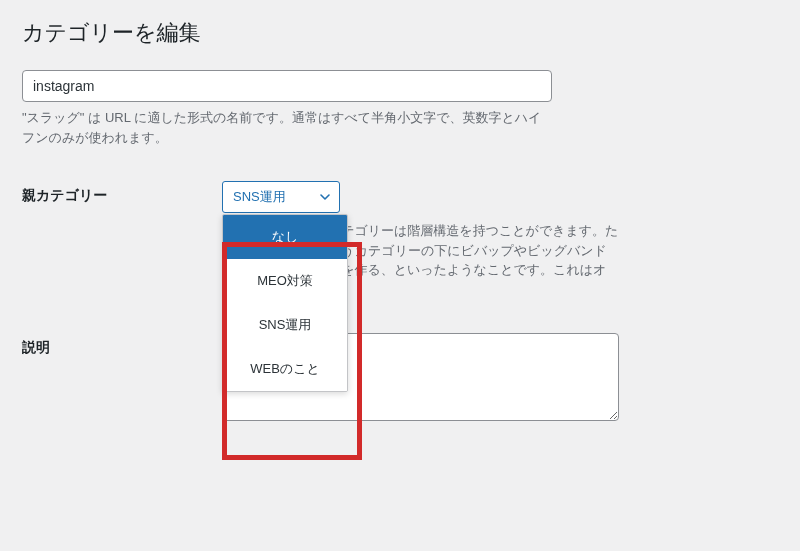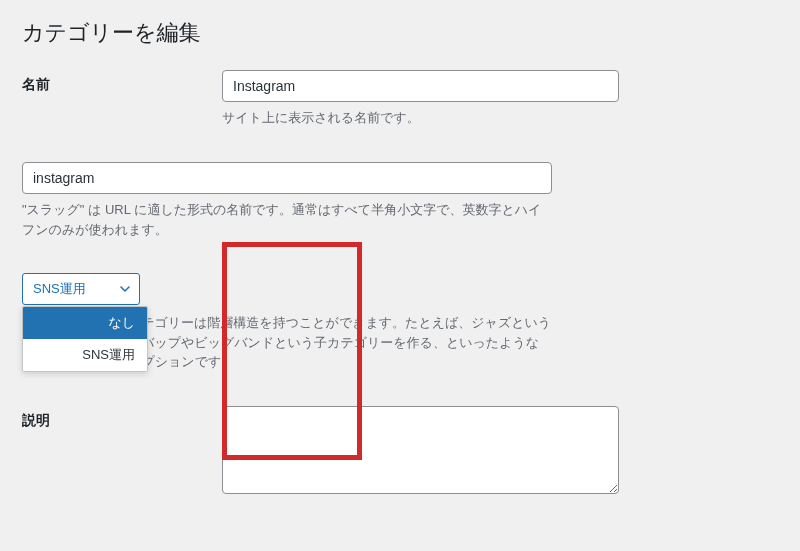--- a/index.html
+++ b/index.html
@@ -98,22 +98,22 @@
     border: 1px solid #c3c4c7;
     border-radius: 2px;
     box-shadow: 0 2px 6px rgba(0,0,0,.15);
     z-index: 20;
     padding: 0;
     overflow: hidden;
   }
   .dropdown-item {
     display: block;
     width: 100%;
-    text-align: right;
-    padding: 7px 12px;
+    text-align: center;
+    padding: 13px 12px;
     font-size: 13px;
     color: #2c3338;
     background: #fff;
     border: none;
     cursor: pointer;
   }
   .dropdown-item.selected-item {
     background: #2271b1;
     color: #fff;
   }
@@ -123,51 +123,47 @@
     pointer-events: none;
     z-index: 30;
   }
 </style>
 </head>
 <body>
 
 <div class="page">
   <h1 class="page-title">カテゴリーを編集</h1>
 
-  <div class="form-row">
-    <div class="form-label-col">
-      <span class="form-label">名前</span>
-    </div>
-    <div class="form-field-col">
-      <input class="text-input" type="text" value="Instagram" style="">
-      <div class="description">サイト上に表示される名前です。</div>
-    </div>
-  </div>
 
   <div class="form-row">
     <div class="form-field-col">
       <input class="text-input" type="text" value="instagram" style="">
       <div class="description">"スラッグ" は URL に適した形式の名前です。通常はすべて半角小文字で、英数字とハイフンのみが使われます。</div>
     </div>
   </div>
 
   <div class="form-row">
+    <div class="form-label-col">
+      <span class="form-label">親カテゴリー</span>
+    </div>
     <div class="form-field-col">
       <div class="select-wrap">
         <button class="select-button">
           <span>SNS運用</span>
           <span class="chev">
             <svg width="12" height="12" viewBox="0 0 12 12" fill="none">
               <path d="M2 4 L6 8 L10 4" stroke-width="1.6" stroke-linecap="round" stroke-linejoin="round"></path>
             </svg>
           </span>
         </button>
         <div class="dropdown-list">
           <button class="dropdown-item selected-item">なし</button>
+          <button class="dropdown-item">MEO対策</button>
           <button class="dropdown-item">SNS運用</button>
+          <button class="dropdown-item">WEBのこと</button>
         </div>
       </div>
       <div class="description" style="margin-top:8px;">タグとは異なり、カテゴリーは階層構造を持つことができます。たとえば、ジャズというカテゴリーの下にビバップやビッグバンドという子カテゴリーを作る、といったようなことです。これはオプションです。</div>
     </div>
   </div>
 
   <div class="form-row short-gap" style="margin-top:6px;">
     <div class="form-label-col">
       <span class="form-label">説明</span>
     </div>

